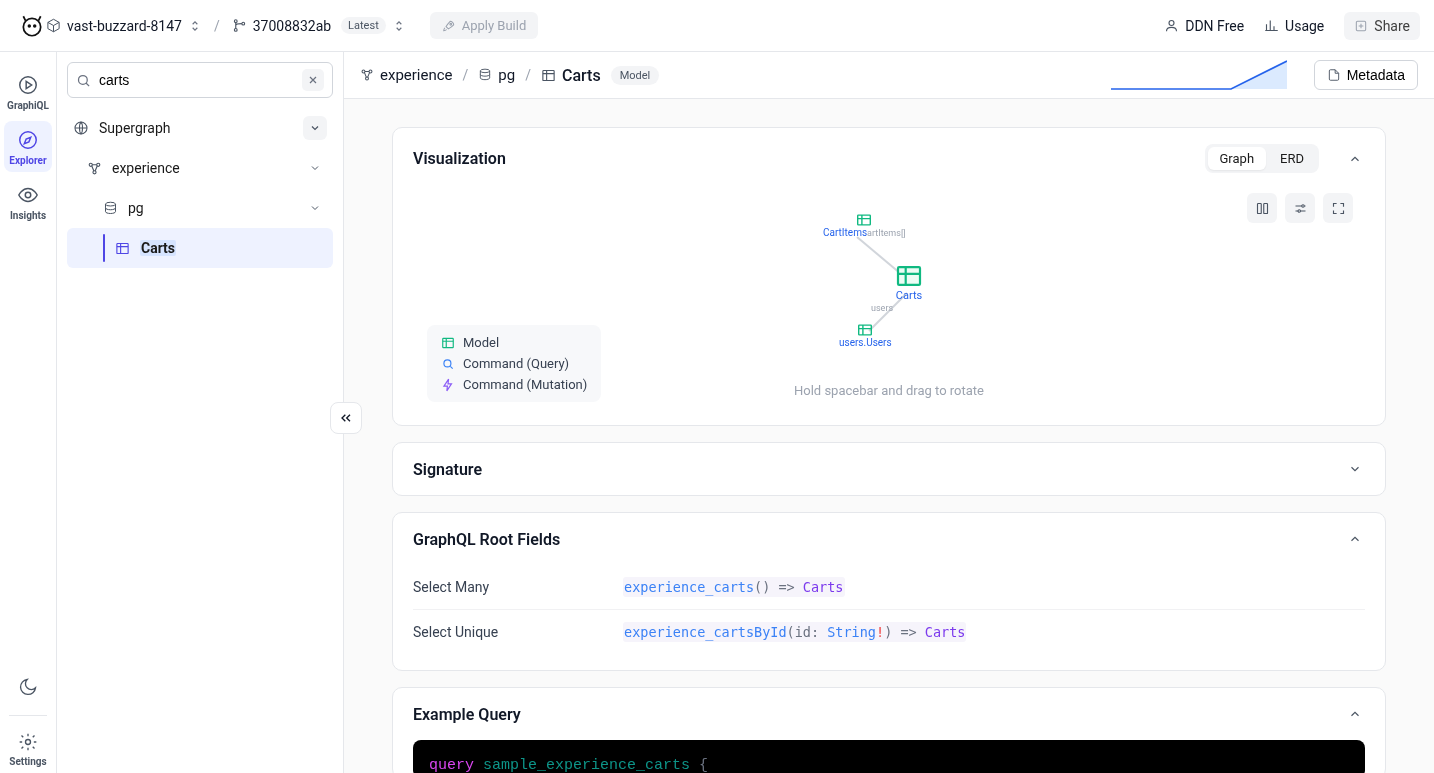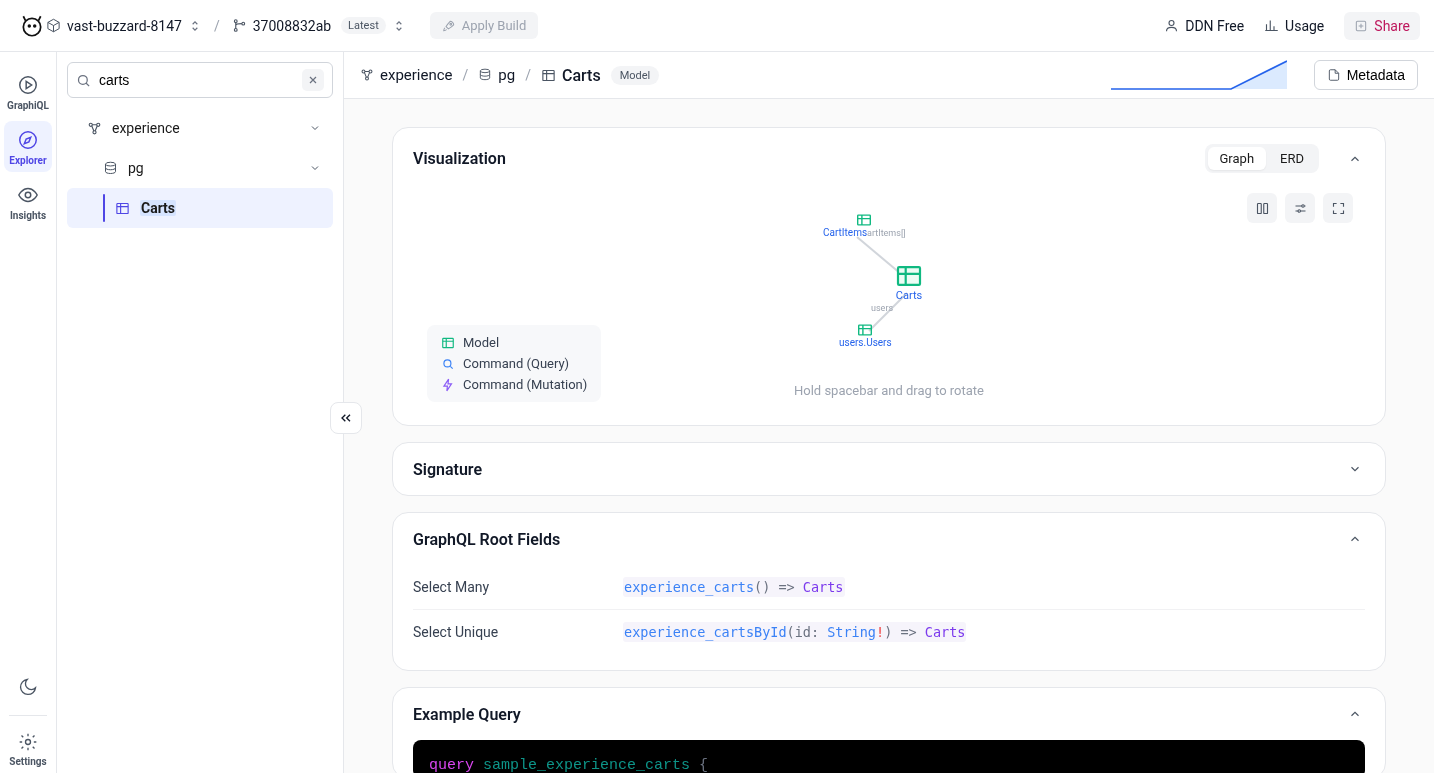--- a/index.html
+++ b/index.html
@@ -50,21 +50,21 @@
     color:#9ca3af;
     font-size:13px;
   }
   .topbar-right { margin-left:auto; display:flex; align-items:center; gap:20px; }
   .tb-link { display:flex; align-items:center; gap:6px; color:#111827; font-size:14px; }
   .share-btn {
     display:flex; align-items:center; gap:6px;
     padding:6px 10px;
     border-radius:6px;
     background:#f3f4f6;
-    color:#be185d;
+    color:#404040;
     font-size:14px;
   }
 
   
   .body-row { display:flex; height: calc(773px - 46px); position:relative; }
 
   
   .rail {
     width: 57px;
     border-right: 1px solid #e5e7eb;
@@ -193,21 +193,21 @@
   .blue-tab svg { width:176px; height:30px; }
 
   .content-scroll {
     flex:1; overflow:auto;
     background:#fafafa;
     padding: 28px 48px 0;
   }
   .card {
     background:#fff;
     border:1px solid #e5e7eb;
-    border-radius:16px;
+    border-radius:10px;
     margin-bottom: 16px;
   }
   .card-header {
     display:flex; align-items:center;
     padding: 16px 20px;
     gap:12px;
   }
   .card-title { font-size:16px; font-weight:600; flex:1; color:#111827; }
   .card-body { padding: 0 20px 16px; }
 
@@ -431,20 +431,32 @@
         </svg>
       <input value="carts" placeholder="Search" style="">
       <div class="clear-btn">
         <svg width="12" height="12" viewBox="0 0 24 24" fill="none" stroke="#6b7280" stroke-width="2.4">
             <path d="M6 6l12 12M18 6L6 18"></path>
           </svg>
       </div>
     </div>
 
     <div class="tree">
+      <div class="tree-row">
+        <svg width="16" height="16" viewBox="0 0 24 24" fill="none" stroke="#4b5563" stroke-width="1.6">
+            <circle cx="12" cy="12" r="9"></circle>
+            <path d="M3 12h18M12 3c3 3 3 15 0 18M12 3c-3 3-3 15 0 18"></path>
+          </svg>
+        <span class="label">Supergraph</span>
+        <div class="chev-badge">
+          <svg width="12" height="12" viewBox="0 0 24 24" fill="none" stroke="#4b5563" stroke-width="2.4">
+              <path d="M6 9l6 6 6-6"></path>
+            </svg>
+        </div>
+      </div>
 
       <div class="tree-row lvl1">
         <svg width="15" height="15" viewBox="0 0 24 24" fill="none" stroke="#4b5563" stroke-width="1.8">
             <circle cx="6" cy="6" r="2.5"></circle>
             <circle cx="18" cy="6" r="2.5"></circle>
             <circle cx="12" cy="18" r="2.5"></circle>
             <path d="M7.5 7.5L11 16M16.5 7.5L13 16M8.5 6h7"></path>
           </svg>
         <span class="label">experience</span>
         <div class="plain-chev">

